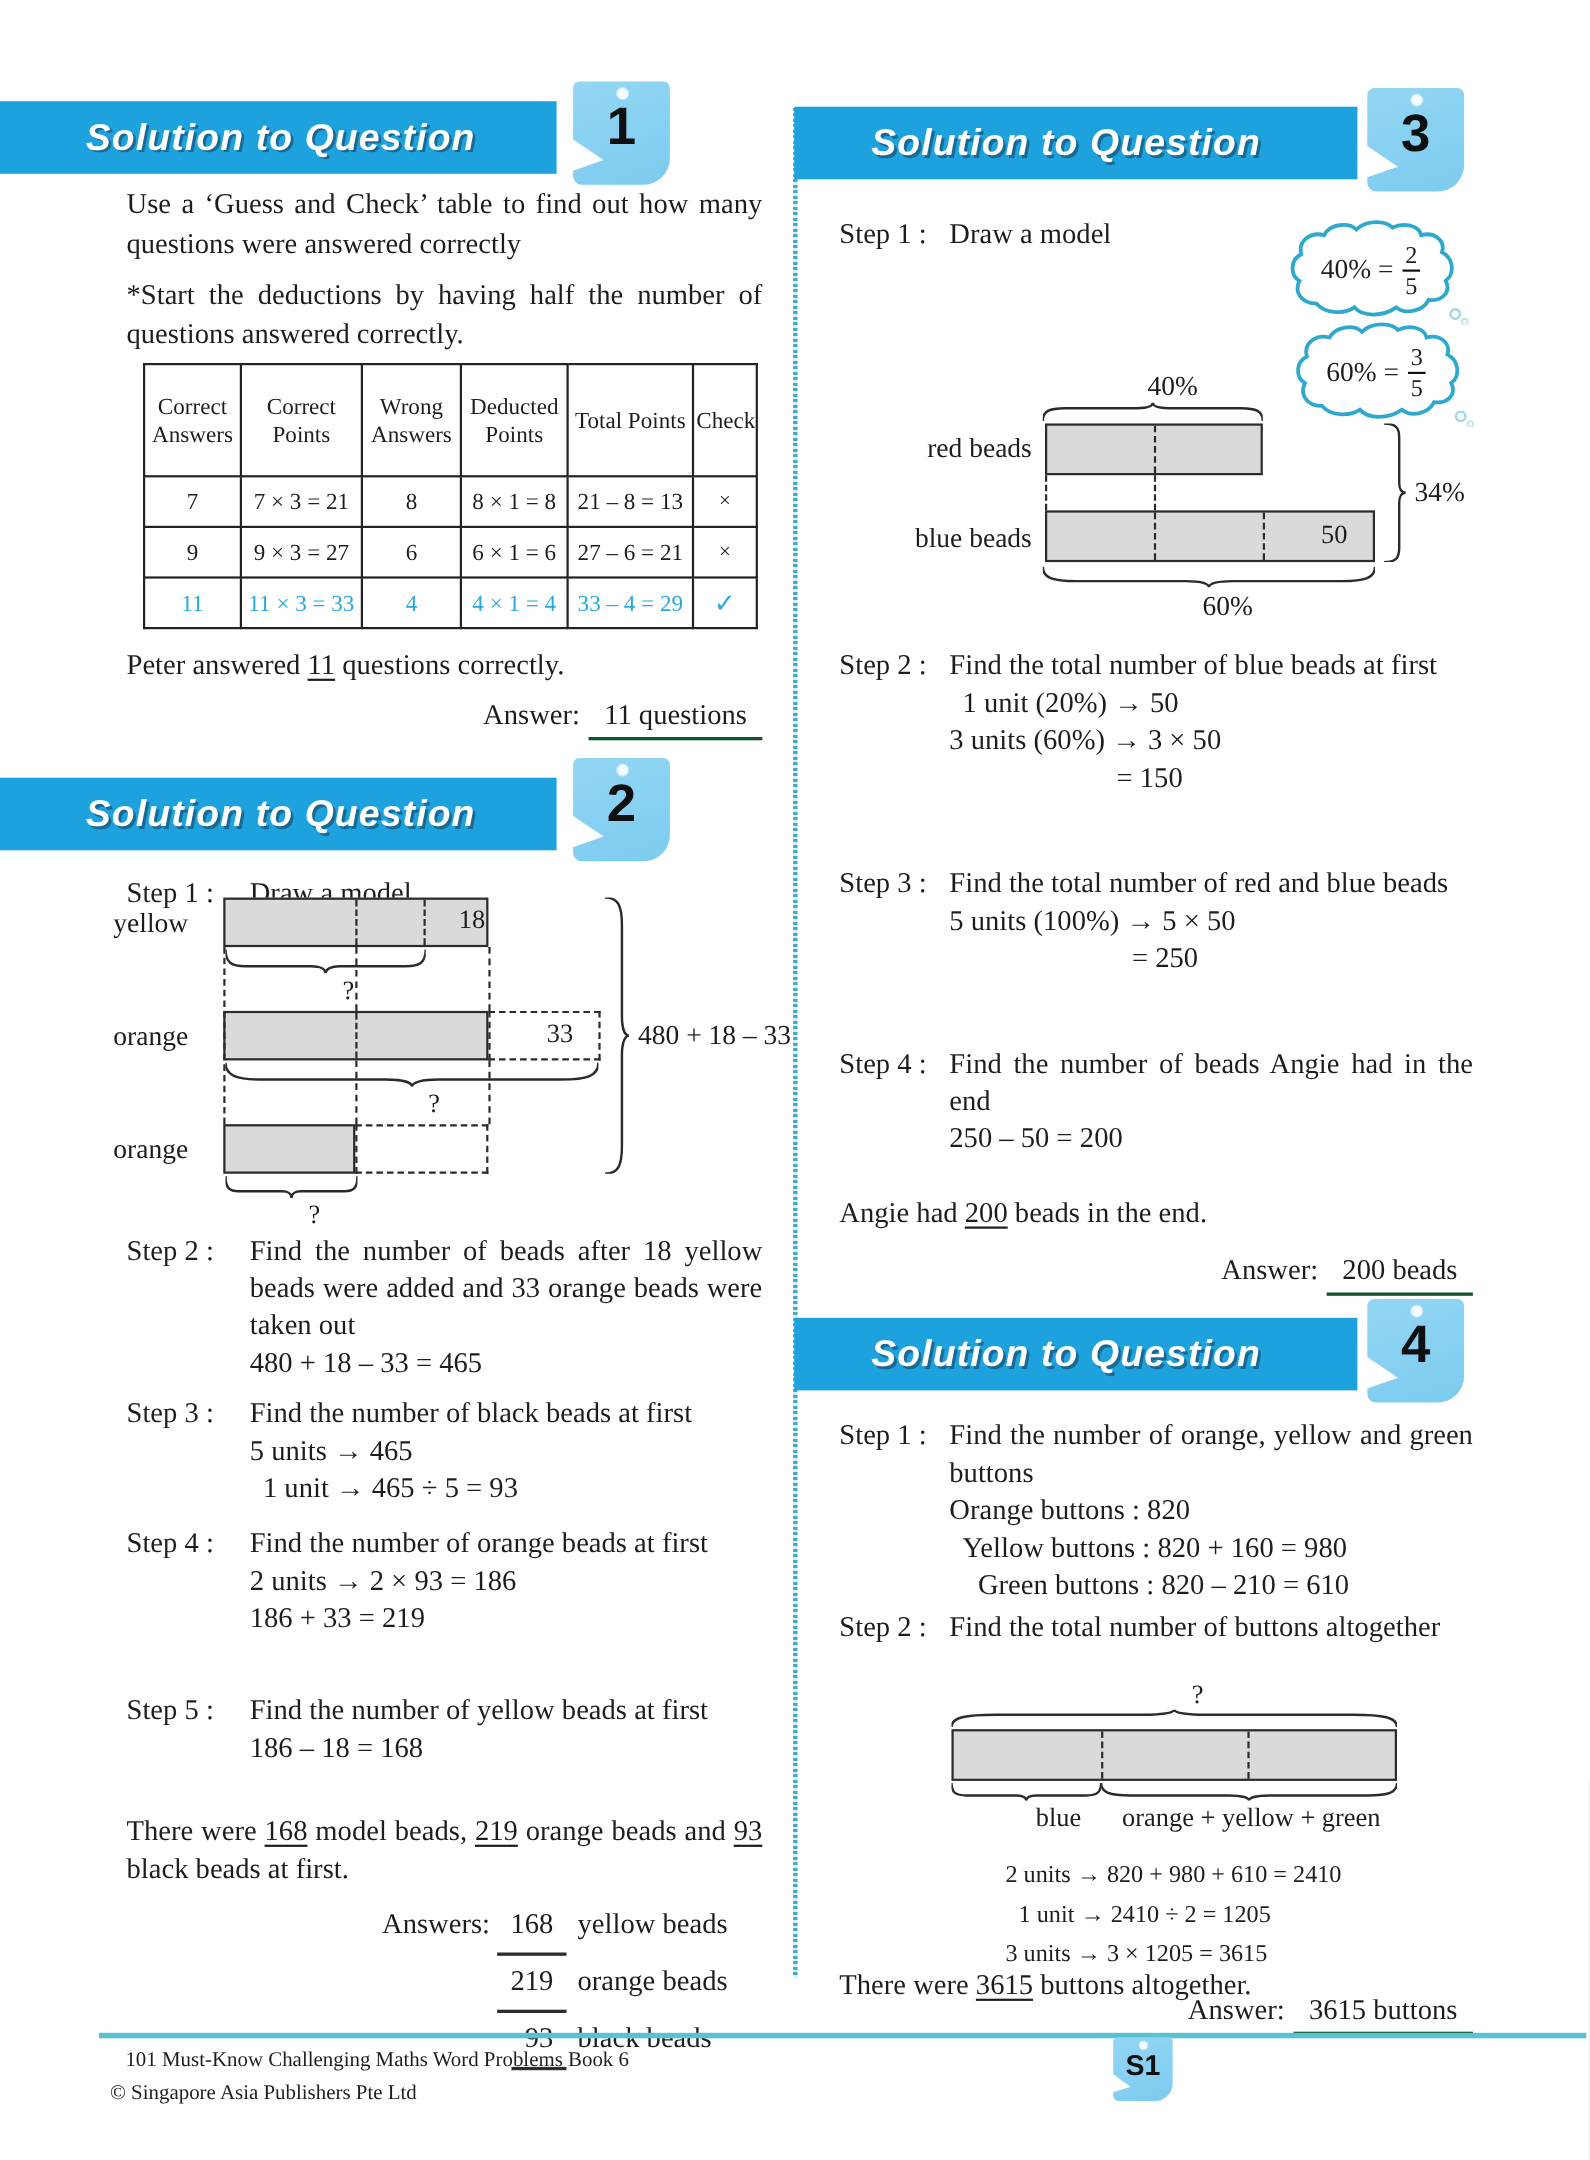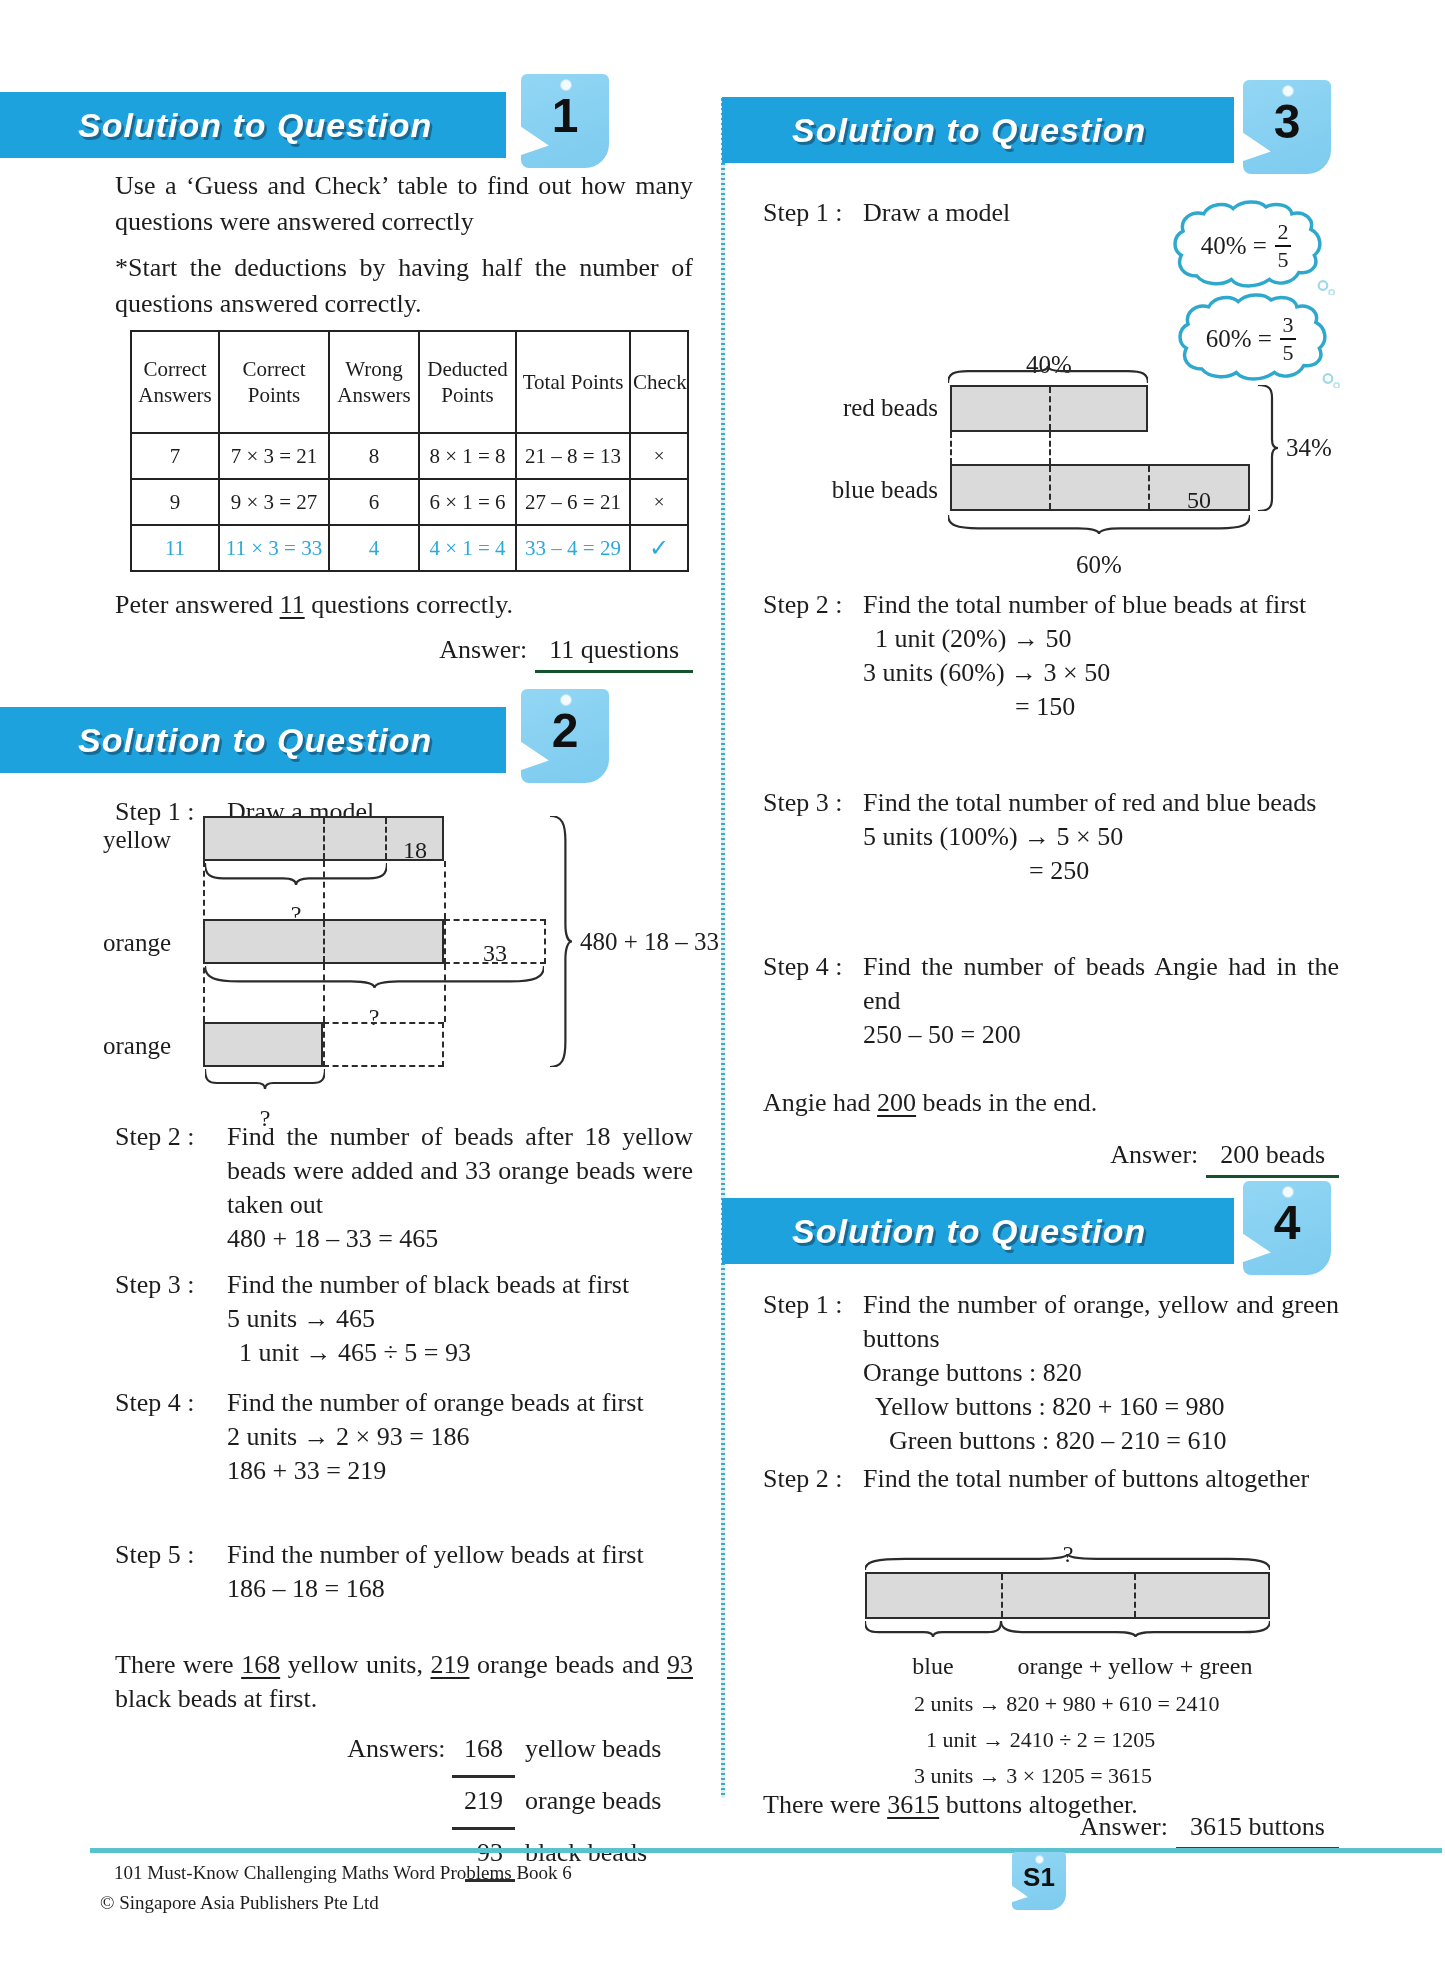--- a/index.html
+++ b/index.html
@@ -52,21 +52,21 @@
   table.gc .hrow th{height:100px;line-height:26px;}
   table.gc .drow td{height:44px;}
   table.gc .hl td{color:#2aa9dd;}
   table.gc td.ck{font-size:19px;}
   table.gc .hl td.ck{font-size:24px;}
   
   .bar{position:absolute;background:#dadada;border:2px solid #2b2b2b;box-sizing:border-box;}
   .bare{position:absolute;border:2px dashed #2b2b2b;box-sizing:border-box;}
   .vdash{position:absolute;width:0;border-left:2px dashed #2b2b2b;}
   .dlab{position:absolute;font-size:25px;line-height:28px;}
-  .dval{position:absolute;font-size:24px;text-align:center;margin-top:13px;}
+  .dval{position:absolute;font-size:24px;text-align:right;}
   .brace{position:absolute;}
   
   .cloud{position:absolute;}
   .cloud .ctext{position:absolute;left:0;top:8px;width:92%;height:80%;display:flex;
     align-items:center;justify-content:center;gap:8px;font-size:25px;}
   .frac{display:inline-flex;flex-direction:column;align-items:center;line-height:1;}
   .frac .fn,.frac .fd{font-size:22px;}
   .frac .fb{width:16px;height:2.5px;background:#111;margin:2px 0;}
   
   .vdivider{position:absolute;width:4px;
@@ -225,21 +225,21 @@
   </div>
   <div class="step" style="left:115px;top:1538px;width:578px;">
     <span class="slabel">Step 5 :</span>
     <div class="sbody">
       <span>Find the number of yellow beads at first</span>
       <div class="math">186 – 18 = 168</div>
     </div>
   </div>
 
   <div class="concl" style="left:115px;top:1648px;width:578px;text-align:justify;">
-    <span>There were </span><span class="u">168</span><span> yellow units, </span><span class="u">219</span><span> orange beads and </span><span class="u">93</span><span> black beads at first.</span>
+    <span>There were </span><span class="u">168</span><span> model beads, </span><span class="u">219</span><span> orange beads and </span><span class="u">93</span><span> black beads at first.</span>
   </div>
 
   <div class="ansline" style="left:115px;top:1726px;width:578px;">
     <div class="ansrow">
       <span>Answers:</span>
       <span class="numu">168</span><span class="unitw">yellow beads</span>
     </div>
     <div class="ansrow">
       <span class="numu">219</span><span class="unitw">orange beads</span>
     </div>

